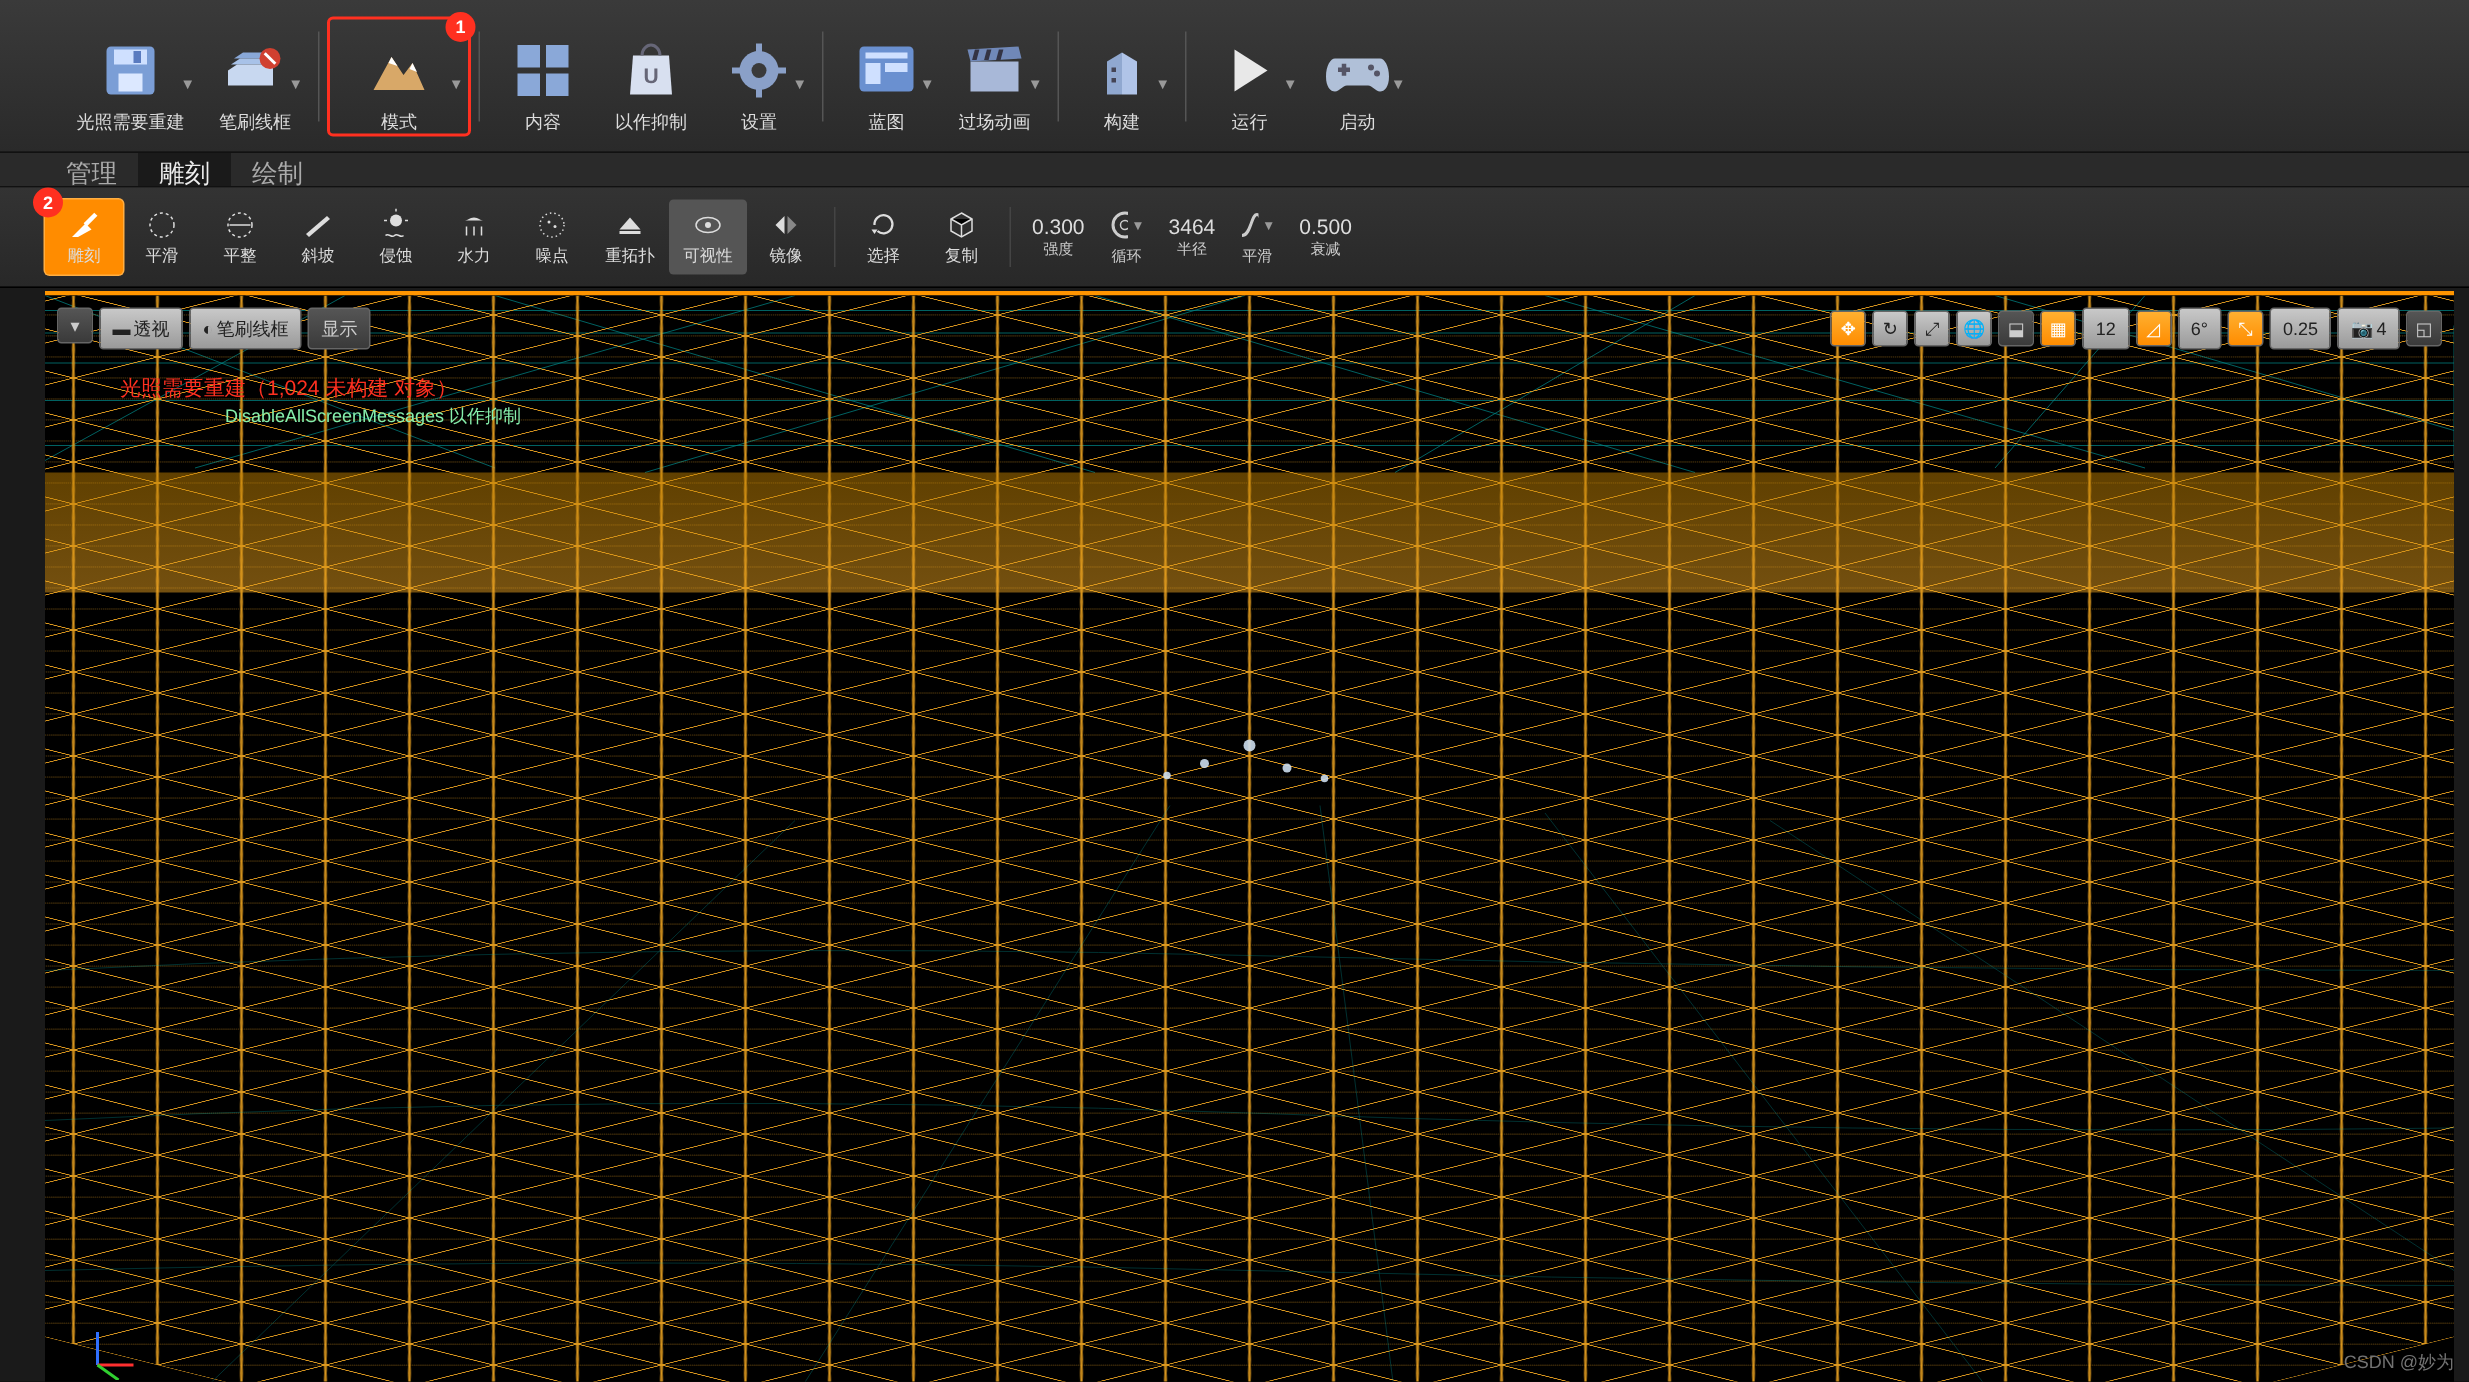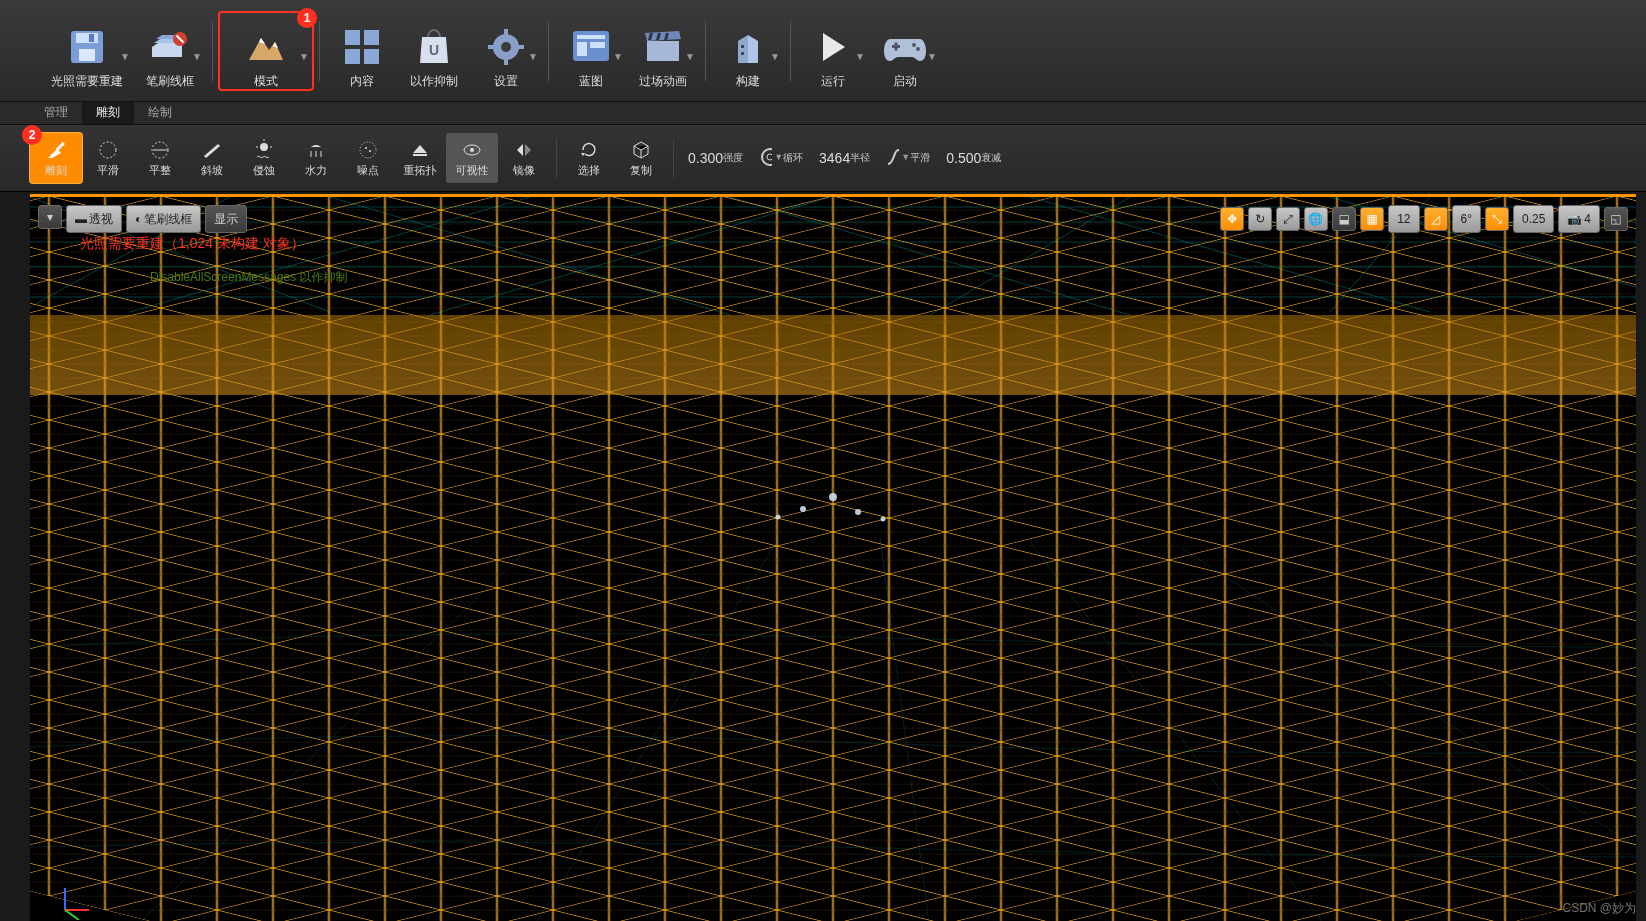--- a/index.html
+++ b/index.html
@@ -6,44 +6,44 @@
 .main-toolbar{display:flex;background:linear-gradient(#3a3a3a,#2a2a2a);height:90px;padding:6px 10px 5px 40px;gap:0;border-bottom:1px solid #111;align-items:center}
 .tb-item{display:flex;flex-direction:column;align-items:center;justify-content:flex-end;width:72px;height:78px;cursor:pointer;border-radius:3px;position:relative}
 .tb-item.wide{width:94px}
 .tb-icon{width:44px;height:44px;margin-bottom:4px;display:flex;align-items:center;justify-content:center}
 .tb-label{font-size:12px;color:#ddd;white-space:nowrap}
 .tb-drop{position:absolute;right:4px;top:50%;color:#999;font-size:10px}
 .tb-sep{width:1px;height:60px;background:#555;margin:0 6px}
 .highlight{outline:2px solid #ff3020;outline-offset:-1px}
 .badge{position:absolute;top:-4px;right:-4px;width:20px;height:20px;border-radius:50%;background:#ff3020;color:#fff;font-size:12px;font-weight:bold;display:flex;align-items:center;justify-content:center;z-index:10}
 .tabs{display:flex;background:#2a2a2a;height:22px;padding-left:30px;border-bottom:1px solid #111}
-.tab{padding:2px 14px;font-size:12px;color:#aaa;cursor:pointer}
+.tab{padding:2px 14px;font-size:17px;color:#aaa;cursor:pointer}
 .tab.active{background:#1a1a1a;color:#eee}
 .sculpt-bar{display:flex;background:linear-gradient(#333,#282828);height:58px;padding:4px 10px 4px 30px;align-items:center;border-bottom:1px solid #000;position:relative}
 .sb-item{display:flex;flex-direction:column;align-items:center;justify-content:center;width:52px;height:50px;cursor:pointer;border-radius:3px;position:relative}
 .sb-item.active{background:#ff8c00;box-shadow:0 0 0 1px #ffae42}
 .sb-item.active2{background:#555}
 .sb-icon{width:22px;height:22px;display:flex;align-items:center;justify-content:center;color:#ddd}
 .sb-label{font-size:11px;color:#ddd;margin-top:2px}
 .sb-sep{width:1px;height:40px;background:#444;margin:0 6px}
-.param{display:flex;flex-direction:row;align-items:center;margin:0 8px}
+.param{display:flex;flex-direction:column;align-items:center;margin:0 8px}
 .param-val{font-size:14px;color:#ddd}
 .param-lbl{font-size:10px;color:#ccc}
 .param-icon{width:24px;height:24px;display:flex;align-items:center;justify-content:center;margin-bottom:2px}
 .param-drop{font-size:9px;color:#999;margin-left:2px}
 .viewport-wrap{position:relative;margin:2px 10px 2px 30px;border-top:3px solid #ff9500;height:735px}
 .viewport{width:100%;height:100%;background:#000;position:relative;overflow:hidden}
 .vp-toolbar-left{position:absolute;top:8px;left:8px;display:flex;gap:4px;z-index:5}
 .vp-btn{background:linear-gradient(#c8c8c8,#9a9a9a);border:1px solid #666;border-radius:3px;padding:2px 8px;font-size:12px;color:#222;cursor:pointer;display:flex;align-items:center;gap:2px;height:22px}
 .vp-btn.dark{background:linear-gradient(#555,#3a3a3a);color:#ccc}
 .vp-btn.tiny{width:22px;padding:0;justify-content:center}
 .vp-btn.on{background:linear-gradient(#ffb030,#ff8c00);color:#fff}
 .vp-toolbar-right{position:absolute;top:8px;right:8px;display:flex;gap:4px;z-index:5;align-items:center}
-.warn{position:absolute;top:38px;left:50px;color:#ff3020;font-size:14px;z-index:5}
-.sub-warn{position:absolute;top:72px;left:120px;color:#4d7c0f;font-size:12px;z-index:5}
+.warn{position:absolute;top:53px;left:50px;color:#ff3020;font-size:14px;z-index:5}
+.sub-warn{position:absolute;top:72px;left:120px;color:#86efac;font-size:12px;z-index:5}
 .watermark{position:absolute;bottom:4px;right:10px;color:#737373;font-size:12px}
 svg{display:block}
 .axis{position:absolute;bottom:12px;left:25px;z-index:6}
 </style>
 </head>
 <body>
 
 <div class="main-toolbar">
   <div class="tb-item wide">
     <div class="tb-icon">

